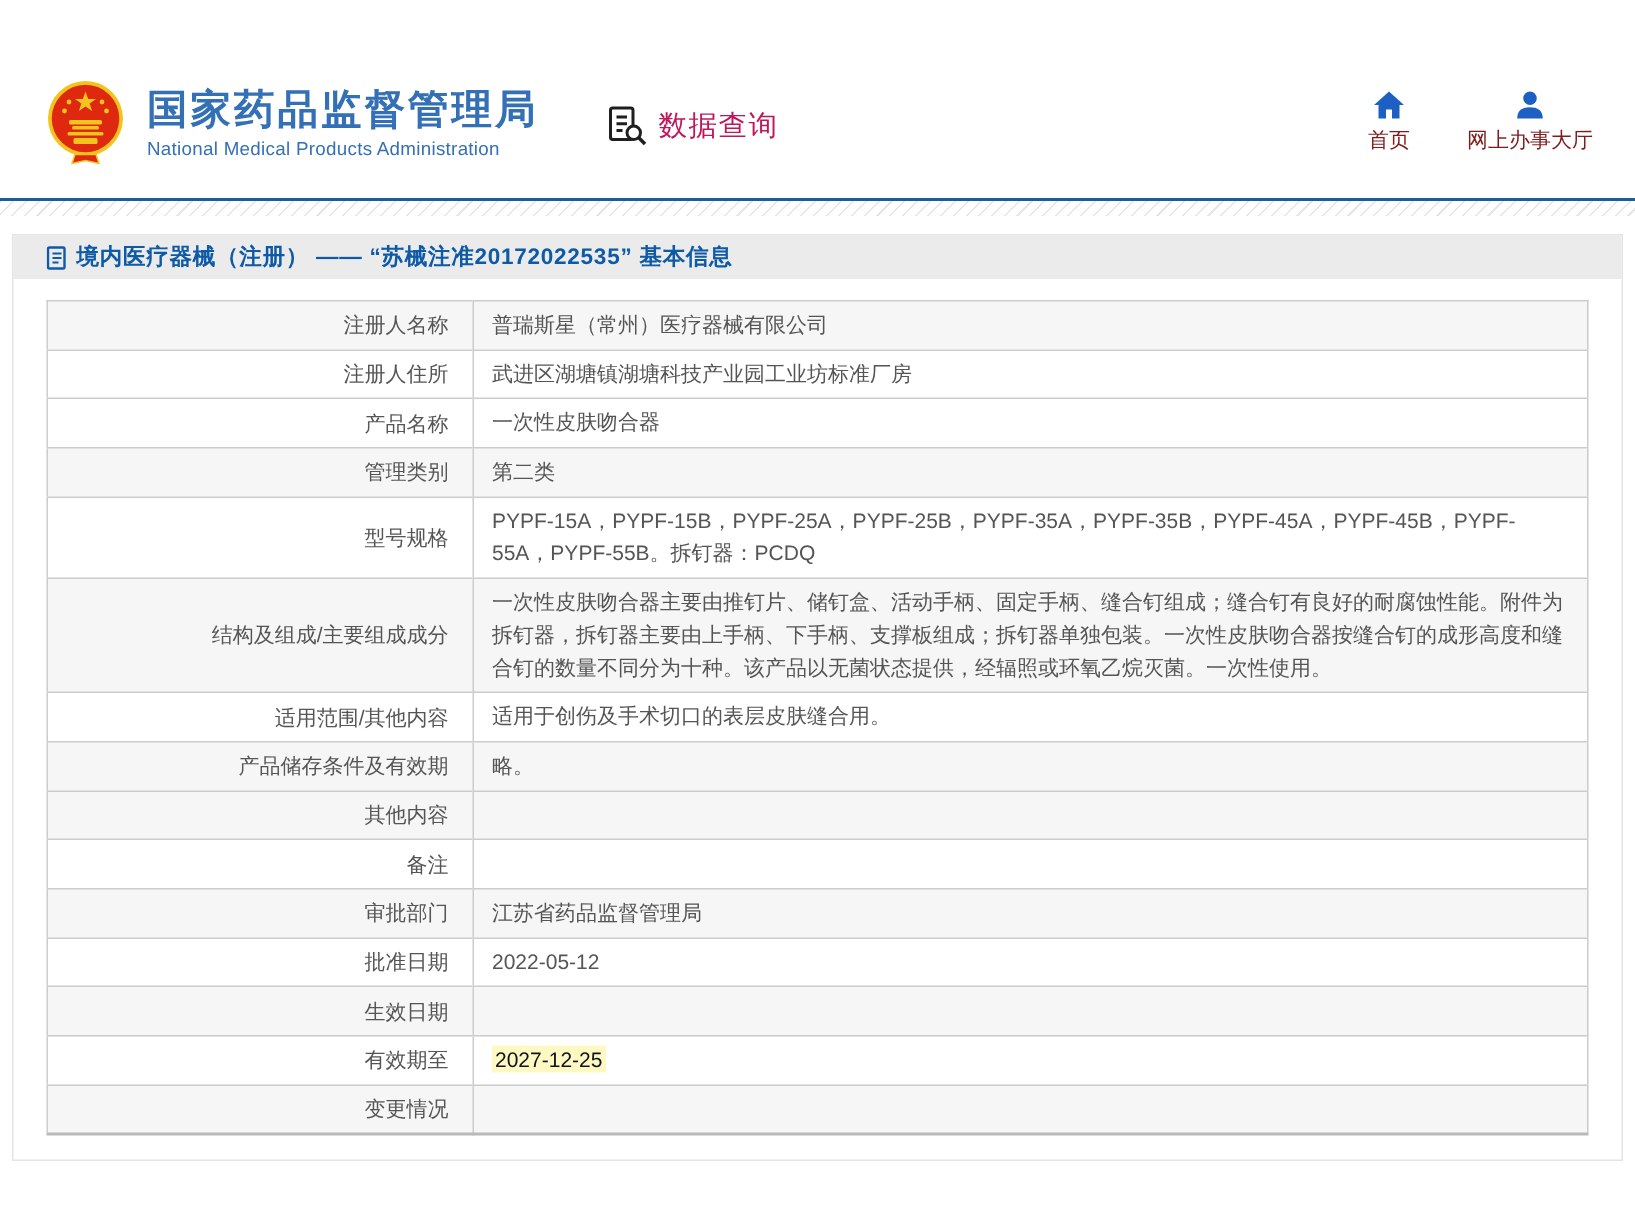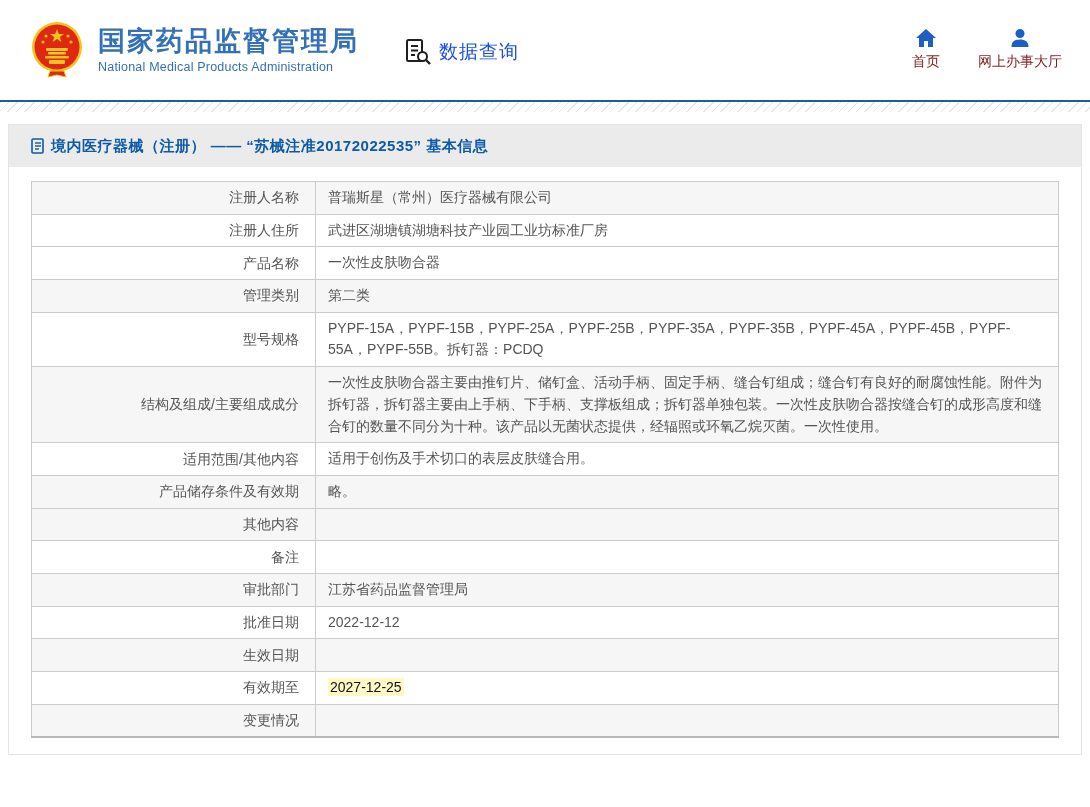--- a/index.html
+++ b/index.html
@@ -1,36 +1,36 @@
 <!DOCTYPE html>
 <html><head>
 <meta charset="utf-8">
 <style>
   * { margin:0; padding:0; box-sizing:border-box; }
   html,body { width:1090px; background:#fff; font-family:"Liberation Sans","DejaVu Sans",sans-serif; }
   body { height:807px; overflow:hidden; color:#555; }
 
   
-  .site-header { height:100px; background:#fff; display:flex; align-items:center; padding:0 28px 0 30px; position:relative; }
+  .site-header { height:100px; background:#fff; display:flex; align-items:center; padding:0 28px 0 30px; position:relative;margin-top:32px; }
   .logo-wrap { display:flex; align-items:center; gap:14px; }
   .emblem { width:54px; height:58px; flex:0 0 auto; }
   .logo-text .cn { font-size:27px; font-weight:bold; color:#3470b5; letter-spacing:2px; line-height:1.15; }
   .logo-text .en { font-size:12.5px; color:#3470b5; margin-top:3px; letter-spacing:0.2px; }
   .data-query { display:flex; align-items:center; gap:6px; margin-left:44px; margin-top:4px; }
-  .data-query .dq-label { font-size:19px; color:#1d4ed8; font-weight:500; letter-spacing:1px; }
+  .data-query .dq-label { font-size:19px; color:#be185d; font-weight:500; letter-spacing:1px; }
   .header-nav { margin-left:auto; display:flex; gap:38px; align-items:flex-end; padding-bottom:2px; }
   .nav-item { display:flex; flex-direction:column; align-items:center; gap:5px; cursor:pointer; }
   .nav-item .nav-label { font-size:14px; color:#7f1d1d; white-space:nowrap; }
 
   .header-divider { height:2px; background:#1b5e9e; }
   .hatch-band { height:10px; background:repeating-linear-gradient(135deg,#e6e6e6 0 1px,#ffffff 1px 6px); }
 
   
   .content-panel { margin:12px 8px 0 8px; background:#fff; border:1px solid #e4e4e4; padding-bottom:16px; }
-  .panel-title-band { background:#ebebeb; height:42px; display:flex; align-items:center; padding-left:22px; gap:6px; }
+  .panel-title-band { background:#ebebeb; height:29px; display:flex; align-items:center; padding-left:22px; gap:6px; }
   .panel-title { font-size:15px; font-weight:bold; color:#0e5aa7; letter-spacing:0.5px; }
 
   
   .reg-table { margin:14px 22px 0 22px; width:calc(100% - 44px); border-collapse:collapse; font-size:14px; background:#fff; border:1px solid #ccc; border-bottom:2px solid #b9b9b9; }
   .reg-table tr { border-bottom:1px solid #ccc; }
   .reg-table tr.alt { background:#f6f6f6; }
   .label-cell { width:284px; text-align:right; vertical-align:middle; padding:5px 16px 5px 8px; color:#555; line-height:1.35; }
   .value-cell { border-left:1px solid #ccc; padding:5px 14px 5px 12px; color:#555; line-height:1.55; vertical-align:middle; }
   .value-cell:empty::after { content:"\00a0"; }
   .selected-text { background:#fef9c3; color:#10121a; padding:1px 2px; }
@@ -144,21 +144,21 @@
         <tr>
           <td class="label-cell">备注</td>
           <td class="value-cell"></td>
         </tr>
         <tr class="alt">
           <td class="label-cell">审批部门</td>
           <td class="value-cell">江苏省药品监督管理局</td>
         </tr>
         <tr>
           <td class="label-cell">批准日期</td>
-          <td class="value-cell">2022-12-12</td>
+          <td class="value-cell">2022-05-12</td>
         </tr>
         <tr class="alt">
           <td class="label-cell">生效日期</td>
           <td class="value-cell"></td>
         </tr>
         <tr>
           <td class="label-cell">有效期至</td>
           <td class="value-cell"><span class="selected-text">2027-12-25</span></td>
         </tr>
         <tr class="alt">

